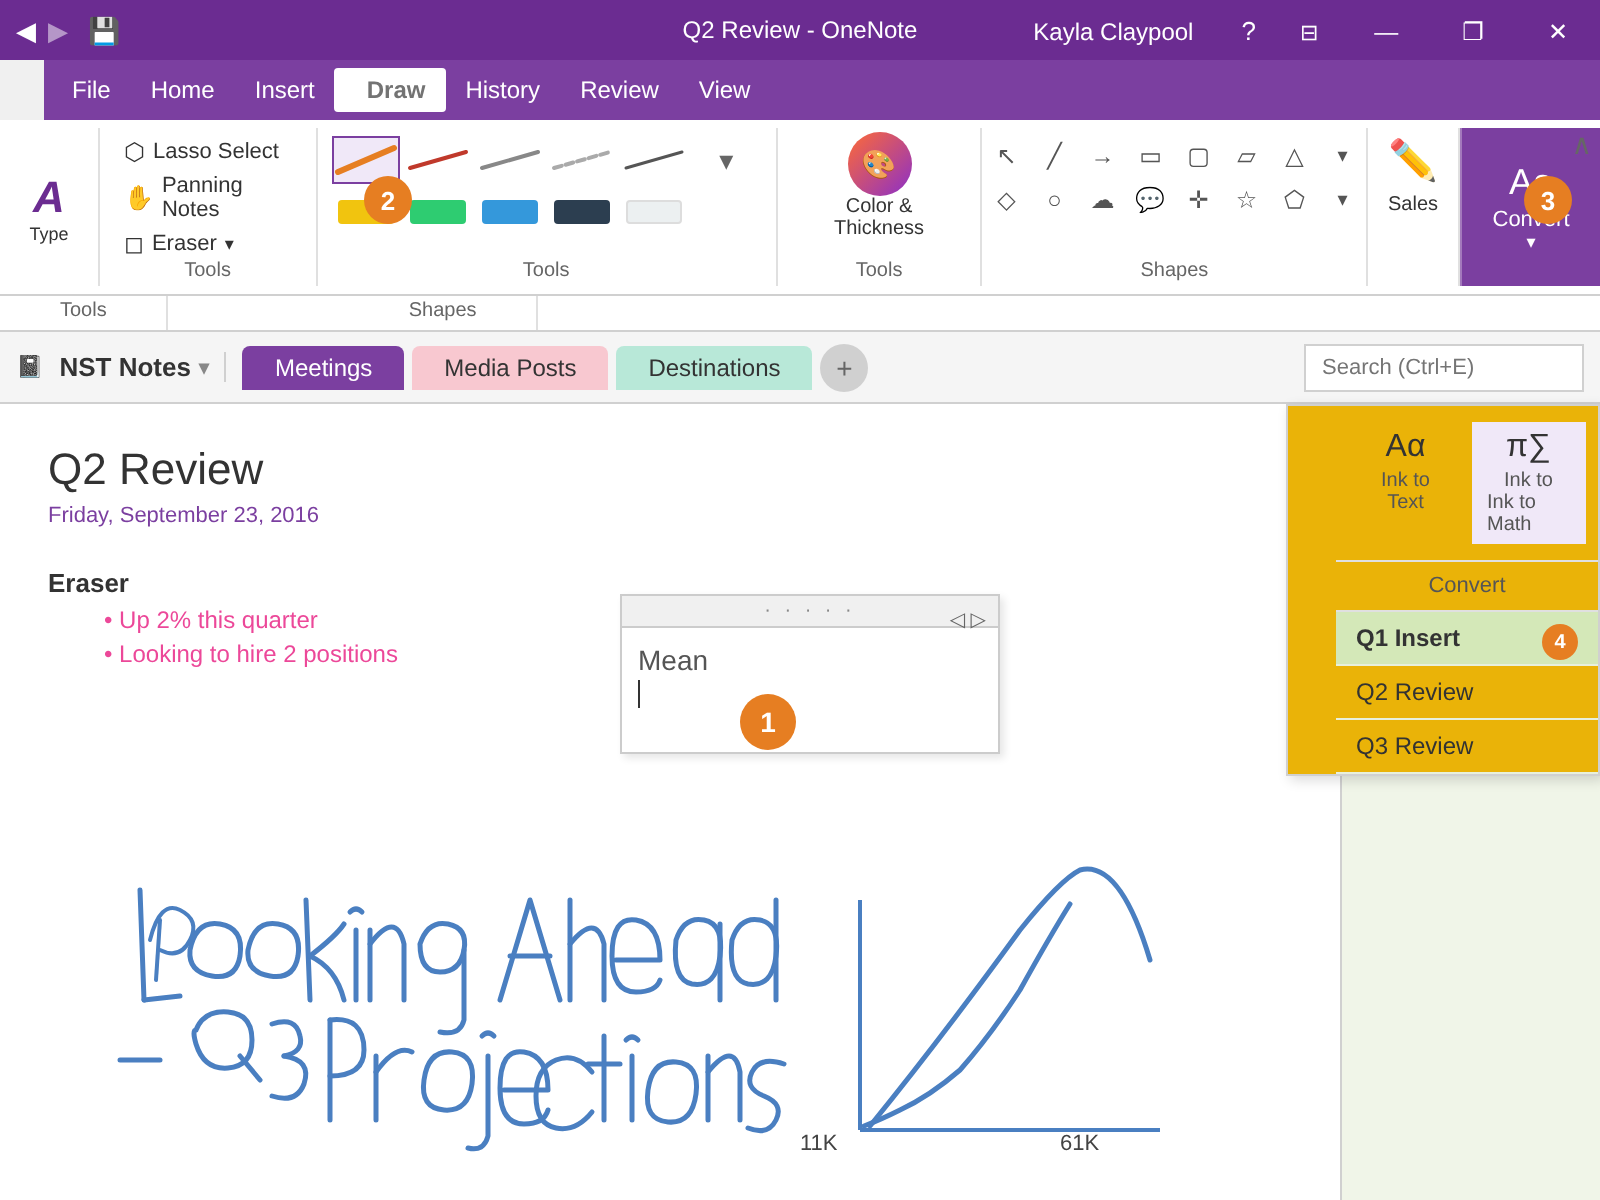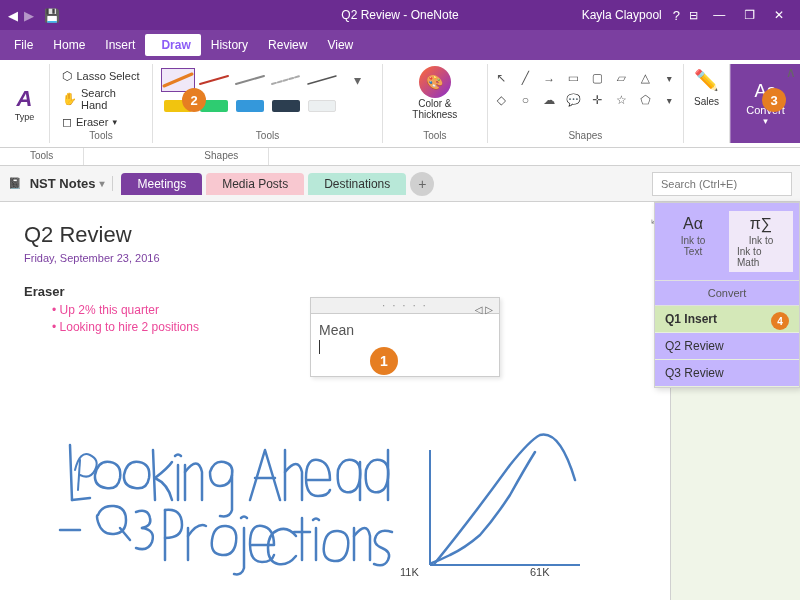--- a/index.html
+++ b/index.html
@@ -11,39 +11,40 @@
       height: 30px;
       display: flex;
       align-items: center;
       justify-content: space-between;
       padding: 0 8px;
       color: white;
       font-size: 12px;
     }
     .title-bar-left { display: flex; align-items: center; gap: 6px; }
     .title-bar-center { position: absolute; left: 50%; transform: translateX(-50%); font-size: 12px; color: white; }
-    .title-bar-right { display: flex; align-items: center; gap: 3px; margin-left: auto; }
+    .title-bar-right { display: flex; align-items: flex-end; gap: 16px; margin-left: auto; }
     .win-btn { font-size: 12px; padding: 0 8px; height: 100%; display: flex; align-items: center; cursor: pointer; }
 
     
     .menu-bar {
       background: #7b3fa0;
       height: 30px;
       display: flex;
       align-items: center;
       padding: 0 4px;
+      margin-left: 22px;
     }
     .menu-item {
       color: white;
       font-size: 12px;
       padding: 4px 10px;
       cursor: pointer;
       border-radius: 2px;
     }
-    .menu-item.active { background: white; color: #8b5cf6; font-weight: 600; padding-left: 16px; }
+    .menu-item.active { background: white; color: #737373; font-weight: 600; padding-left: 16px; }
 
     
     .ribbon {
       background: white;
       border-bottom: 1px solid #d0d0d0;
       height: 88px;
       display: flex;
       align-items: stretch;
       padding: 4px 0;
       position: relative;
@@ -175,25 +176,26 @@
       background: #f0f5e8;
       border-left: 1px solid #d0d0d0;
       position: relative;
     }
 
     
     .convert-dropdown {
       position: absolute;
       right: 0;
       top: 0;
-      width: 146px;
-      background: #c4b5fd;
+      width: 157px;
+      background: #eab308;
       border: 1px solid #d0d0d0;
       box-shadow: 2px 2px 6px rgba(0,0,0,0.15);
       z-index: 100;
+      padding-left: 24px;
     }
     .convert-dropdown-header {
       display: flex;
       padding: 8px 6px;
       gap: 4px;
       border-bottom: 1px solid #e0e0e0;
     }
     .convert-option {
       display: flex;
       flex-direction: column;
@@ -294,21 +296,21 @@
     </div>
 
     <div class="ribbon-section" style="min-width:100px;">
       <div class="small-btns" style="margin-top:4px;">
         <div class="small-btn">
           <span style="font-size:12px;">⬡</span>
           <span style="font-size:11px;">Lasso Select</span>
         </div>
         <div class="small-btn">
           <span style="font-size:12px;">✋</span>
-          <span style="font-size:11px;">Search Hand</span>
+          <span style="font-size:11px;">Panning Notes</span>
         </div>
         <div class="small-btn">
           <span style="font-size:12px;">◻</span>
           <span style="font-size:11px;">Eraser</span>
           <span style="font-size:9px;">▾</span>
         </div>
       </div>
       <div class="ribbon-section-label">Tools</div>
     </div>
 

